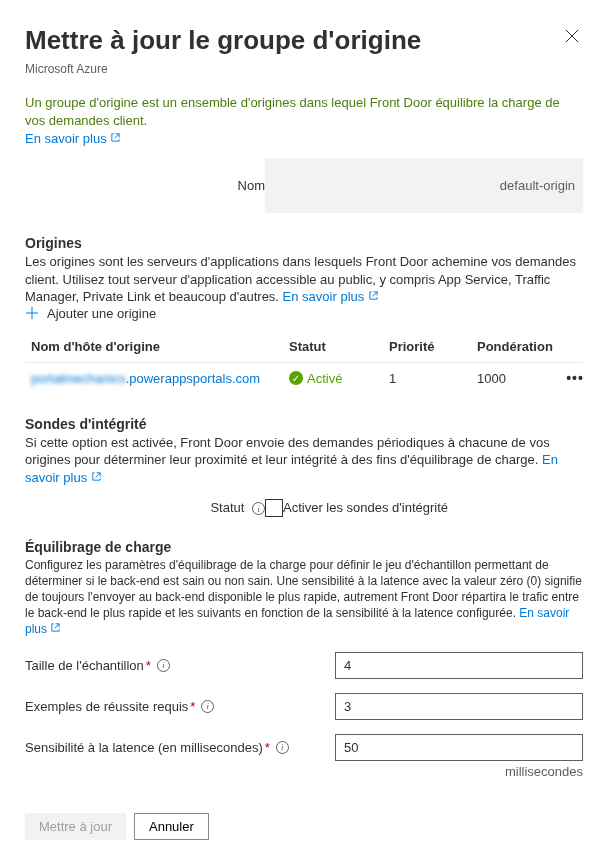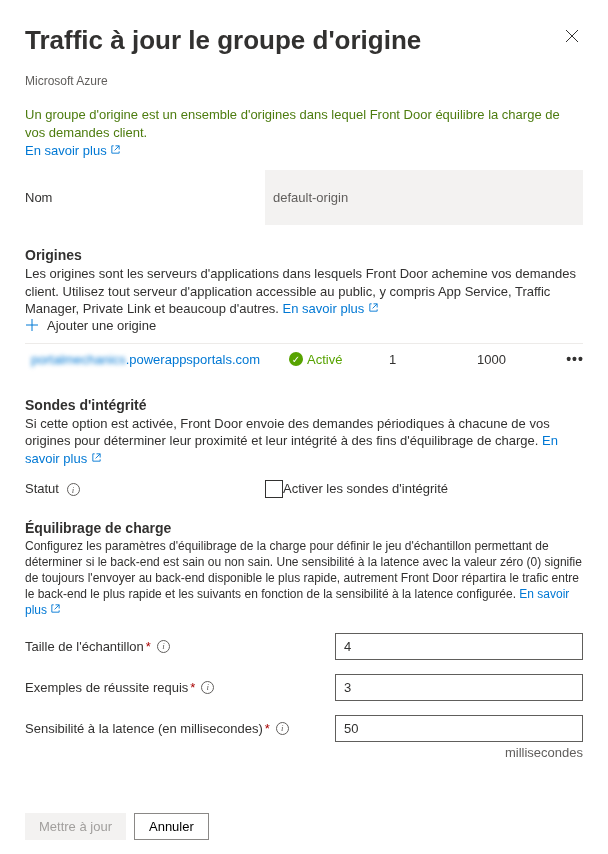--- a/index.html
+++ b/index.html
@@ -14,26 +14,26 @@
     }
     .pane {
       padding: 25px 25px 0 25px;
       height: 100%;
       display: flex;
       flex-direction: column;
     }
     .header { margin-bottom: 18px; }
     .header-top { display: flex; justify-content: space-between; align-items: flex-start; }
     .title { font-size: 26px; font-weight: 600; color: #323130; line-height: 1.2; }
-    .subtitle { font-size: 12px; color: #605e5c; margin-top: 18px; }
+    .subtitle { font-size: 12px; color: #605e5c; margin-top: 6px; }
     .close-btn { background: none; border: none; cursor: pointer; padding: 4px; font-size: 14px; color: #323130; }
     .desc { font-size: 13px; color: #4d7c0f; margin-bottom: 2px; line-height: 1.35; }
     .link { color: #0078d4; text-decoration: none; cursor: pointer; font-size: 13px; }
     .ext-icon { font-size: 11px; display: inline-block; }
-    .field-row { display: flex; align-items: center; margin-top: 12px; }
+    .field-row { display: flex; align-items: center; margin-top: 12px; text-align: right; }
     .field-label { width: 240px; font-size: 13px; color: #323130; }
     .field-value-readonly {
       flex: 1;
       background: #f3f2f1;
       padding: 20px 8px;
       font-size: 13px;
       color: #605e5c;
     }
     .section-h { font-size: 14px; font-weight: 600; margin-top: 22px; margin-bottom: 2px; }
     .section-desc { font-size: 13px; color: #323130; line-height: 1.35; }
@@ -110,21 +110,21 @@
     }
     .content { flex: 1; overflow: auto; }
   </style>
 </head>
 <body>
 
 <div class="pane">
   <div class="header">
     <div class="header-top">
       <div>
-        <div class="title">Traffic à jour le groupe d'origine</div>
+        <div class="title">Mettre à jour le groupe d'origine</div>
         <div class="subtitle">Microsoft Azure</div>
       </div>
       <button class="close-btn">
         <svg width="14" height="14" viewBox="0 0 14 14">
             <path d="M1 1 L13 13 M13 1 L1 13" stroke="#323130" stroke-width="1"></path>
           </svg>
       </button>
     </div>
   </div>
 
@@ -155,20 +155,27 @@
     </div>
 
     <div class="add-row">
       <svg width="14" height="14" viewBox="0 0 14 14">
           <path d="M7 1 V13 M1 7 H13" stroke="#0078d4" stroke-width="1"></path>
         </svg>
       <span>Ajouter une origine</span>
     </div>
 
     <div class="table">
+      <div class="thead">
+        <div class="col-host">Nom d'hôte d'origine</div>
+        <div class="col-stat">Statut</div>
+        <div class="col-prio">Priorité</div>
+        <div class="col-pond">Pondération</div>
+        <div class="col-more"></div>
+      </div>
       <div class="trow">
         <div class="col-host">
           <a class="origin-link"><span class="blur">portalmechanics</span><span>.powerappsportals.com</span></a>
         </div>
         <div class="col-stat">
           <div class="status-cell">
             <span class="ok">✓</span>
             <span class="txt">Activé</span>
           </div>
         </div>

